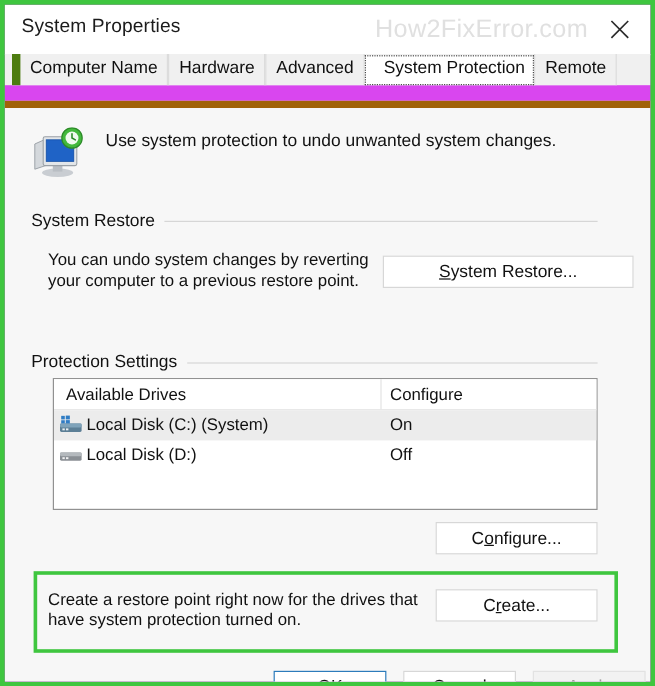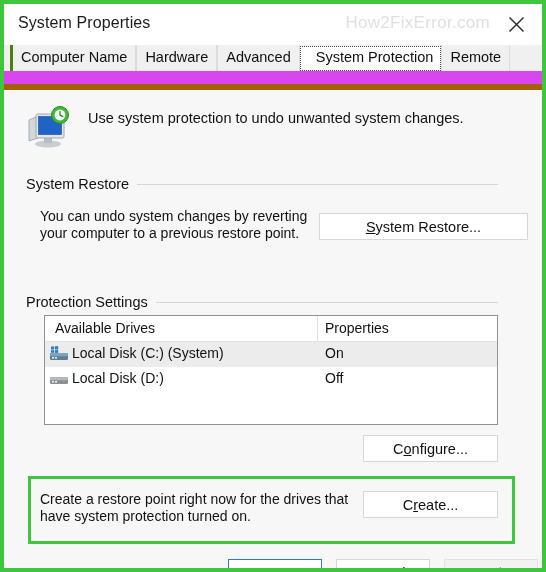--- a/index.html
+++ b/index.html
@@ -37,21 +37,21 @@
     left: 14px;
     top: 10px;
     font-size: 16px;
     color: #1b1b1b;
     letter-spacing: .1px;
   }
   .watermark {
     position: absolute;
     right: 52px;
     top: 9px;
-    font-size: 17px;
+    font-size: 21px;
     color: #e0e0e0;
     letter-spacing: .3px;
     user-select: none;
   }
   .close-btn {
     position: absolute;
     right: 4px;
     top: 0px;
     width: 44px;
     height: 40px;
@@ -85,21 +85,21 @@
     color: #101010;
     padding: 3px 8px 4px 8px;
     height: 19px;
     line-height: 19px;
     box-sizing: content-box;
     border-left: 1px solid #dcdcdc;
     border-right: 1px solid #dcdcdc;
     background: #f0f0f0;
     white-space: nowrap;
   }
-  .tab.first { border-left: 3px solid #4d7c0f; margin-top: 28px; }
+  .tab.first { border-left: 7px solid #4d7c0f; margin-top: 28px; }
   .tab.active {
     background: #ffffff;
     border-left: 1px solid #ffffff;
     border-right: 1px solid #ffffff;
     padding: 2px 7px 4px 15px;
     outline: 1px dotted #4a4a4a;
     outline-offset: -1px;
     z-index: 3;
   }
 
@@ -333,21 +333,21 @@
       <span><u>S</u><span>ystem Restore...</span></span>
     </div>
 
     <div class="group-label" style="left:22px; top:204px;">Protection Settings</div>
     <div class="group-rule" style="left:142px; top:212px; width:352px;"></div>
 
     <div class="listview" style="top:225px;">
       <div class="lv-header">
         <div class="lv-col-divider"></div>
         <div class="lv-hcell" style="left:10px;">Available Drives</div>
-        <div class="lv-hcell" style="left:280px;">Properties</div>
+        <div class="lv-hcell" style="left:280px;">Configure</div>
       </div>
 
       <div class="lv-row selected">
         <span class="drive-icon">
           <svg width="20" height="17" viewBox="0 0 20 17">
             <rect x="1" y="7" width="18" height="7" rx="1.2" fill="#5c7f96"></rect>
             <rect x="1" y="7" width="18" height="3.2" rx="1.2" fill="#7fa3ba"></rect>
             <rect x="3" y="11" width="2" height="1.6" fill="#e9f0f4"></rect>
             <rect x="6" y="11" width="2" height="1.6" fill="#e9f0f4"></rect>
 

